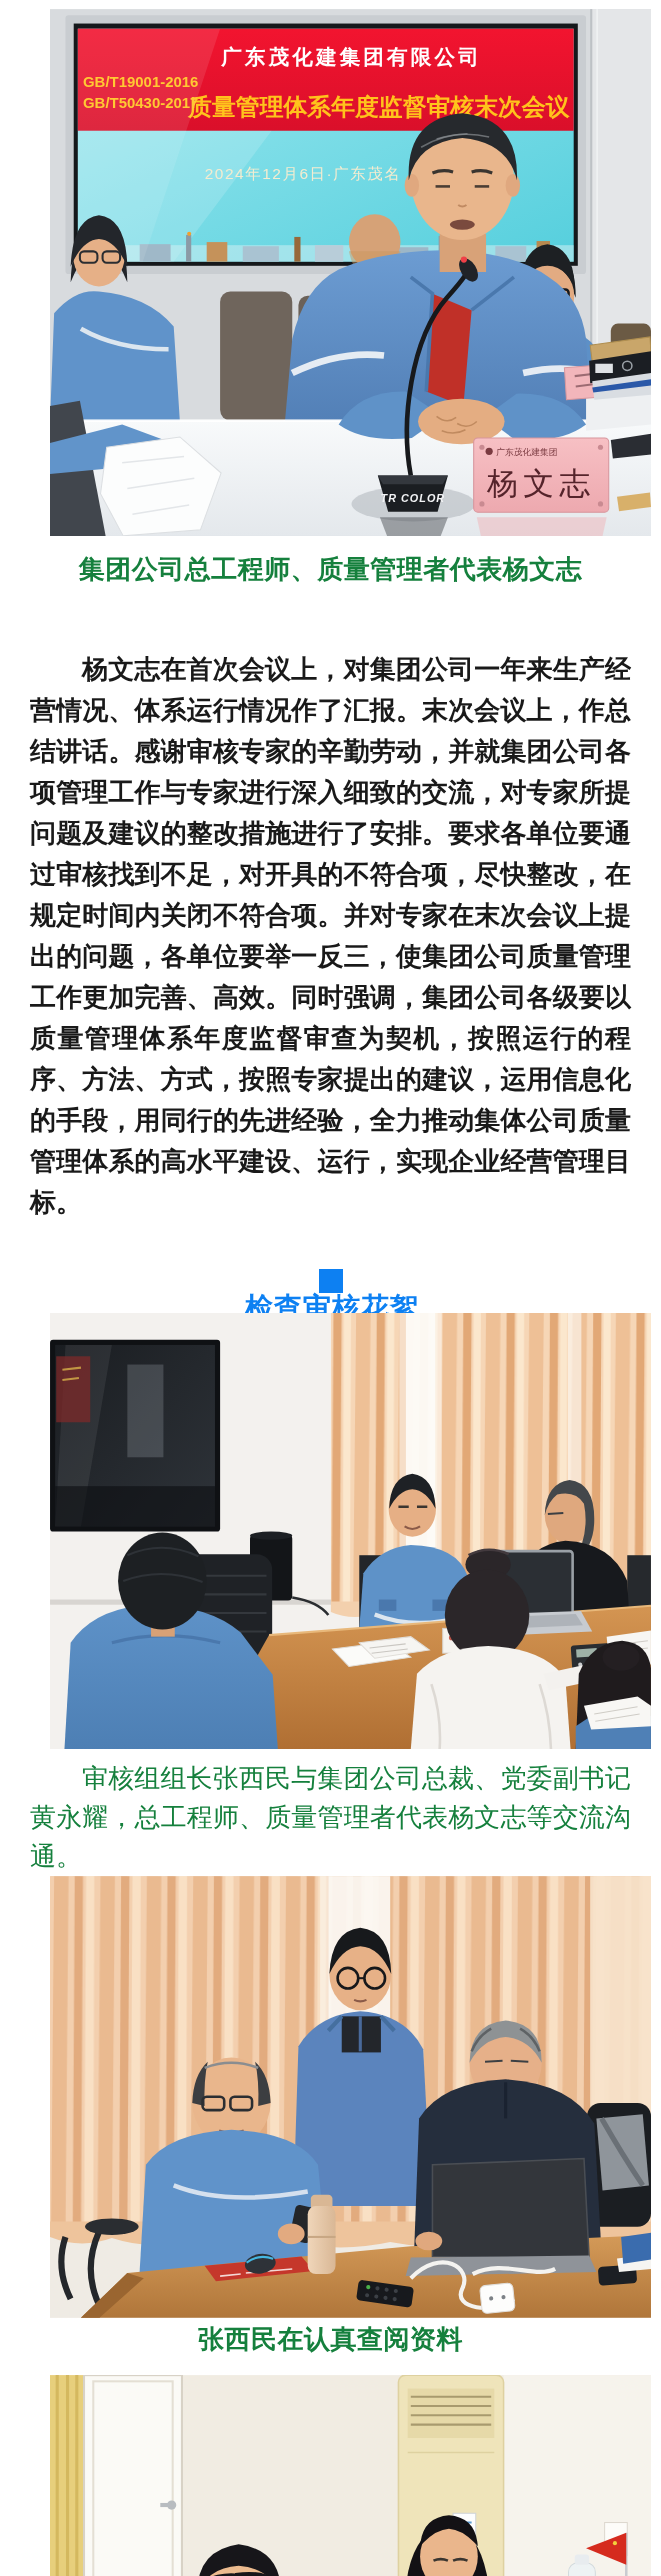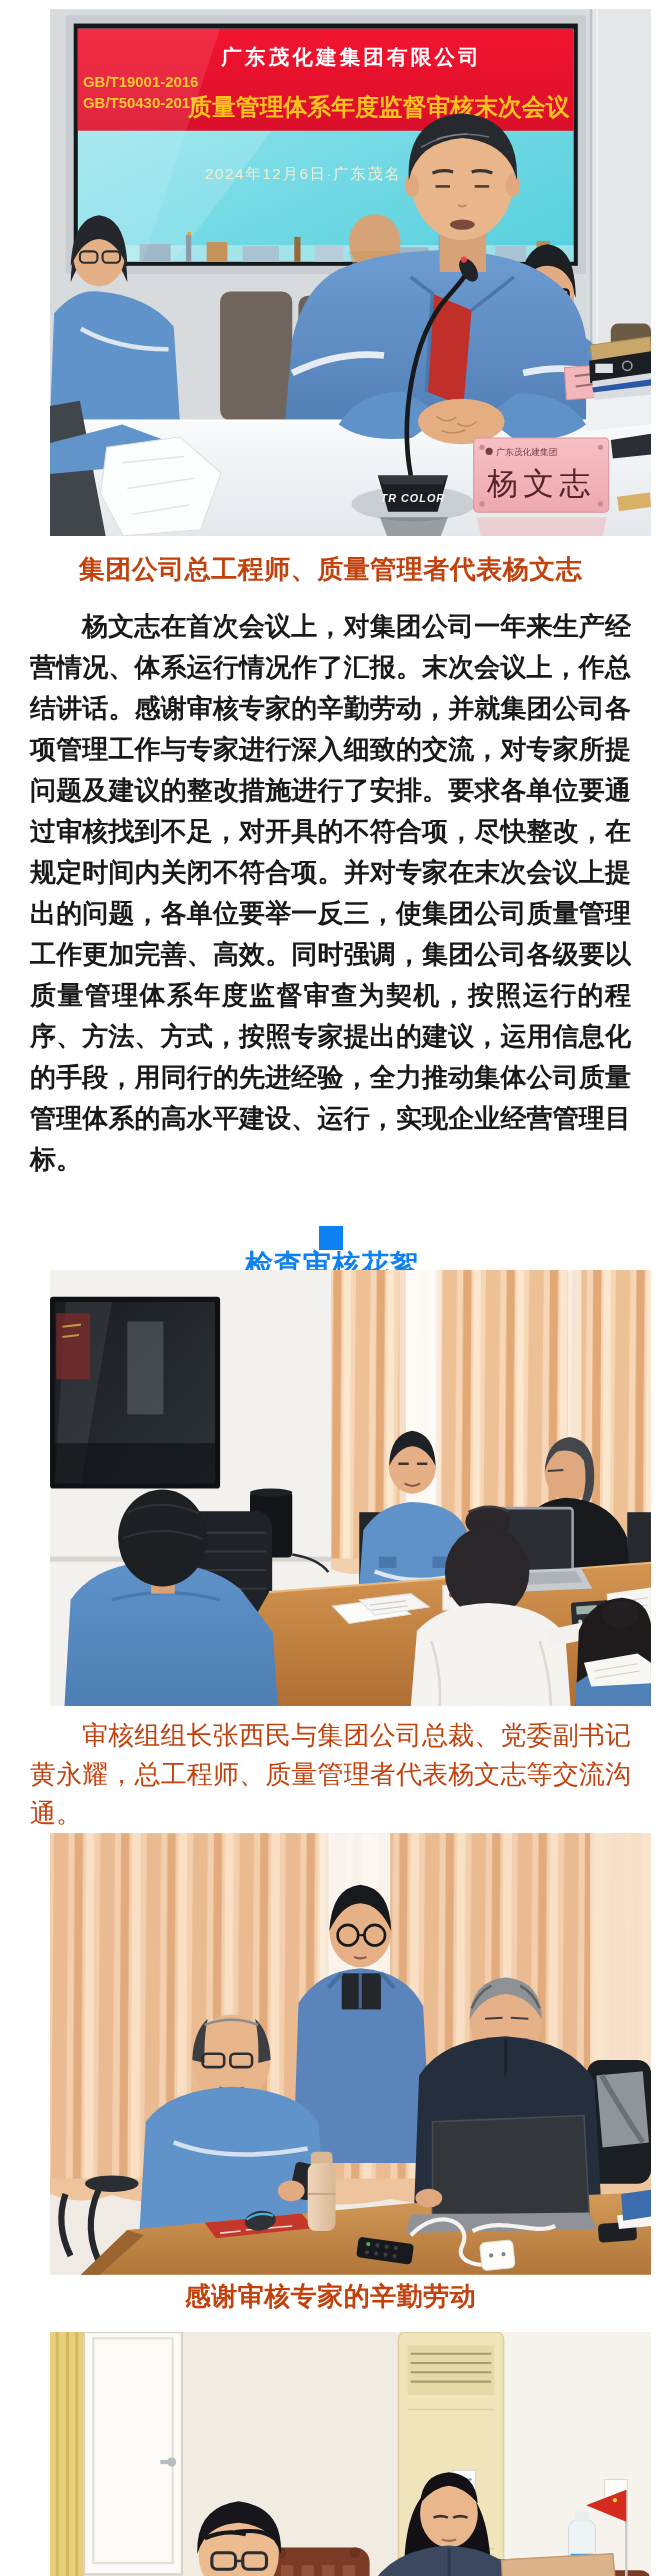--- a/index.html
+++ b/index.html
@@ -5,31 +5,31 @@
   html,body{margin:0;padding:0;}
   body{
     width:662px;height:2849px;overflow:hidden;background:#ffffff;
     font-family:"Liberation Sans","DejaVu Sans",sans-serif;color:#1a1a1a;
   }
   .content{padding:9.3px 30px 0 30px;width:601px;}
   .photo{width:601px;display:block;}
   .photo svg{display:block;width:601px;}
   figure{margin:0;padding-left:20px;}
   .caption{
-    font-size:26px;line-height:26px;font-weight:600;color:#c2410c;
+    font-size:26px;line-height:26px;font-weight:600;color:#15803d;
     text-align:center;letter-spacing:0.5px;
   }
   .cap1{margin-top:19.6px;}
   .cap2{
     margin-top:9.3px;text-align:justify;text-indent:2em;
     font-size:26px;line-height:39px;font-weight:400;letter-spacing:0;
   }
   .cap3{margin-top:8.2px;}
   .para{
-    margin-top:24px;font-size:26px;line-height:41px;font-weight:600;
+    margin-top:67px;font-size:26px;line-height:41px;font-weight:600;
     text-align:justify;text-indent:2em;color:#191919;
   }
   .section-header{
     margin-top:46px;display:flex;align-items:center;height:30px;flex-direction:column;
   }
   .section-header .sq{
     width:24px;height:24px;background:#0d80f2;flex:0 0 auto;
   }
   .section-header .txt{
     font-size:28px;font-weight:700;color:#0d80f2;line-height:30px;
@@ -471,21 +471,21 @@
         <g transform="rotate(-4 1101 774)">
             <rect x="1064" y="756" width="74" height="36" rx="8" fill="#1c1f24"></rect>
           </g>
         <polygon points="1100,742 1166,734 1166,762 1104,768" fill="#f6f5f2"></polygon>
         <polygon points="1108,700 1166,692 1166,744 1112,752" fill="#3a6cae"></polygon>
         <ellipse cx="735" cy="708" rx="26" ry="18" fill="#e0a87e"></ellipse>
       </g>
     </svg>
   </figure>
 
-  <figcaption class="caption cap3">感谢审核专家的辛勤劳动</figcaption>
+  <figcaption class="caption cap3">张西民在认真查阅资料</figcaption>
 
   <figure class="photo ph4">
     <svg viewBox="0 0 1166 826" width="601" height="426">
       <defs>
         <linearGradient id="wood4" x1="0" y1="0" x2="0" y2="1">
             <stop offset="0" stop-color="#b35d20"></stop>
             <stop offset="1" stop-color="#8e4314"></stop>
           </linearGradient>
       </defs>
       <rect x="0" y="0" width="1166" height="826" fill="#f1ece2"></rect>

